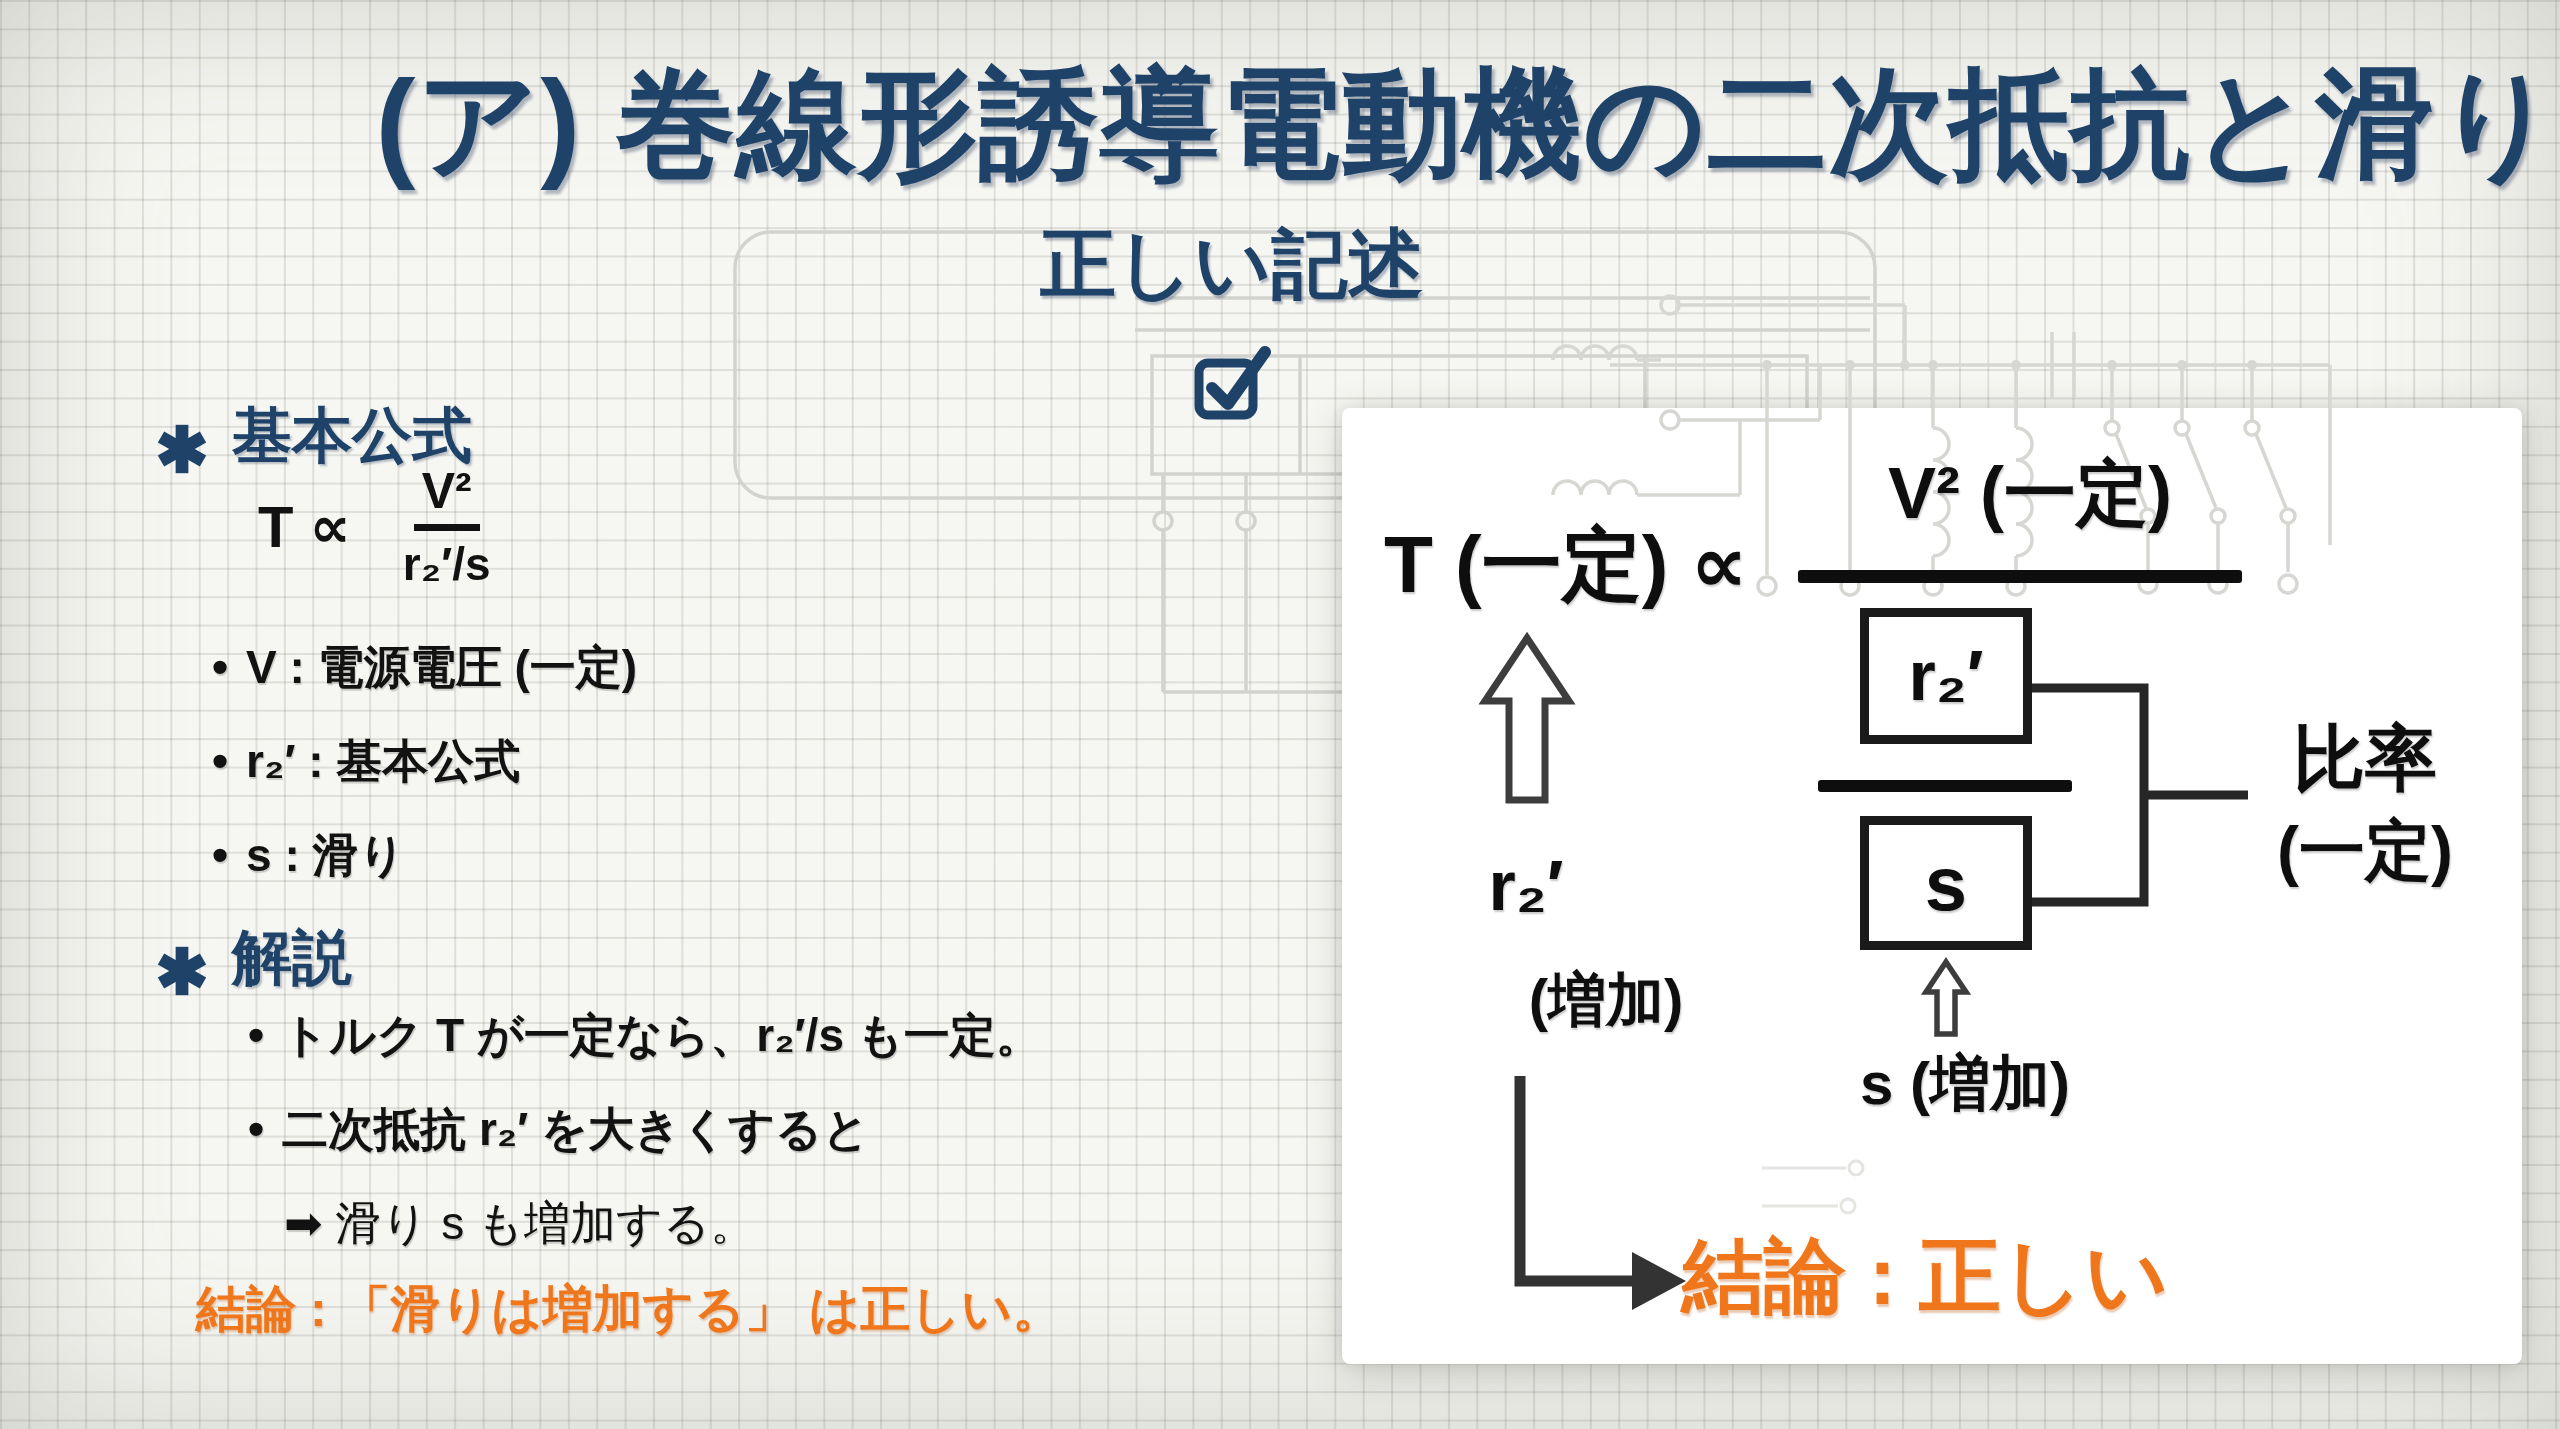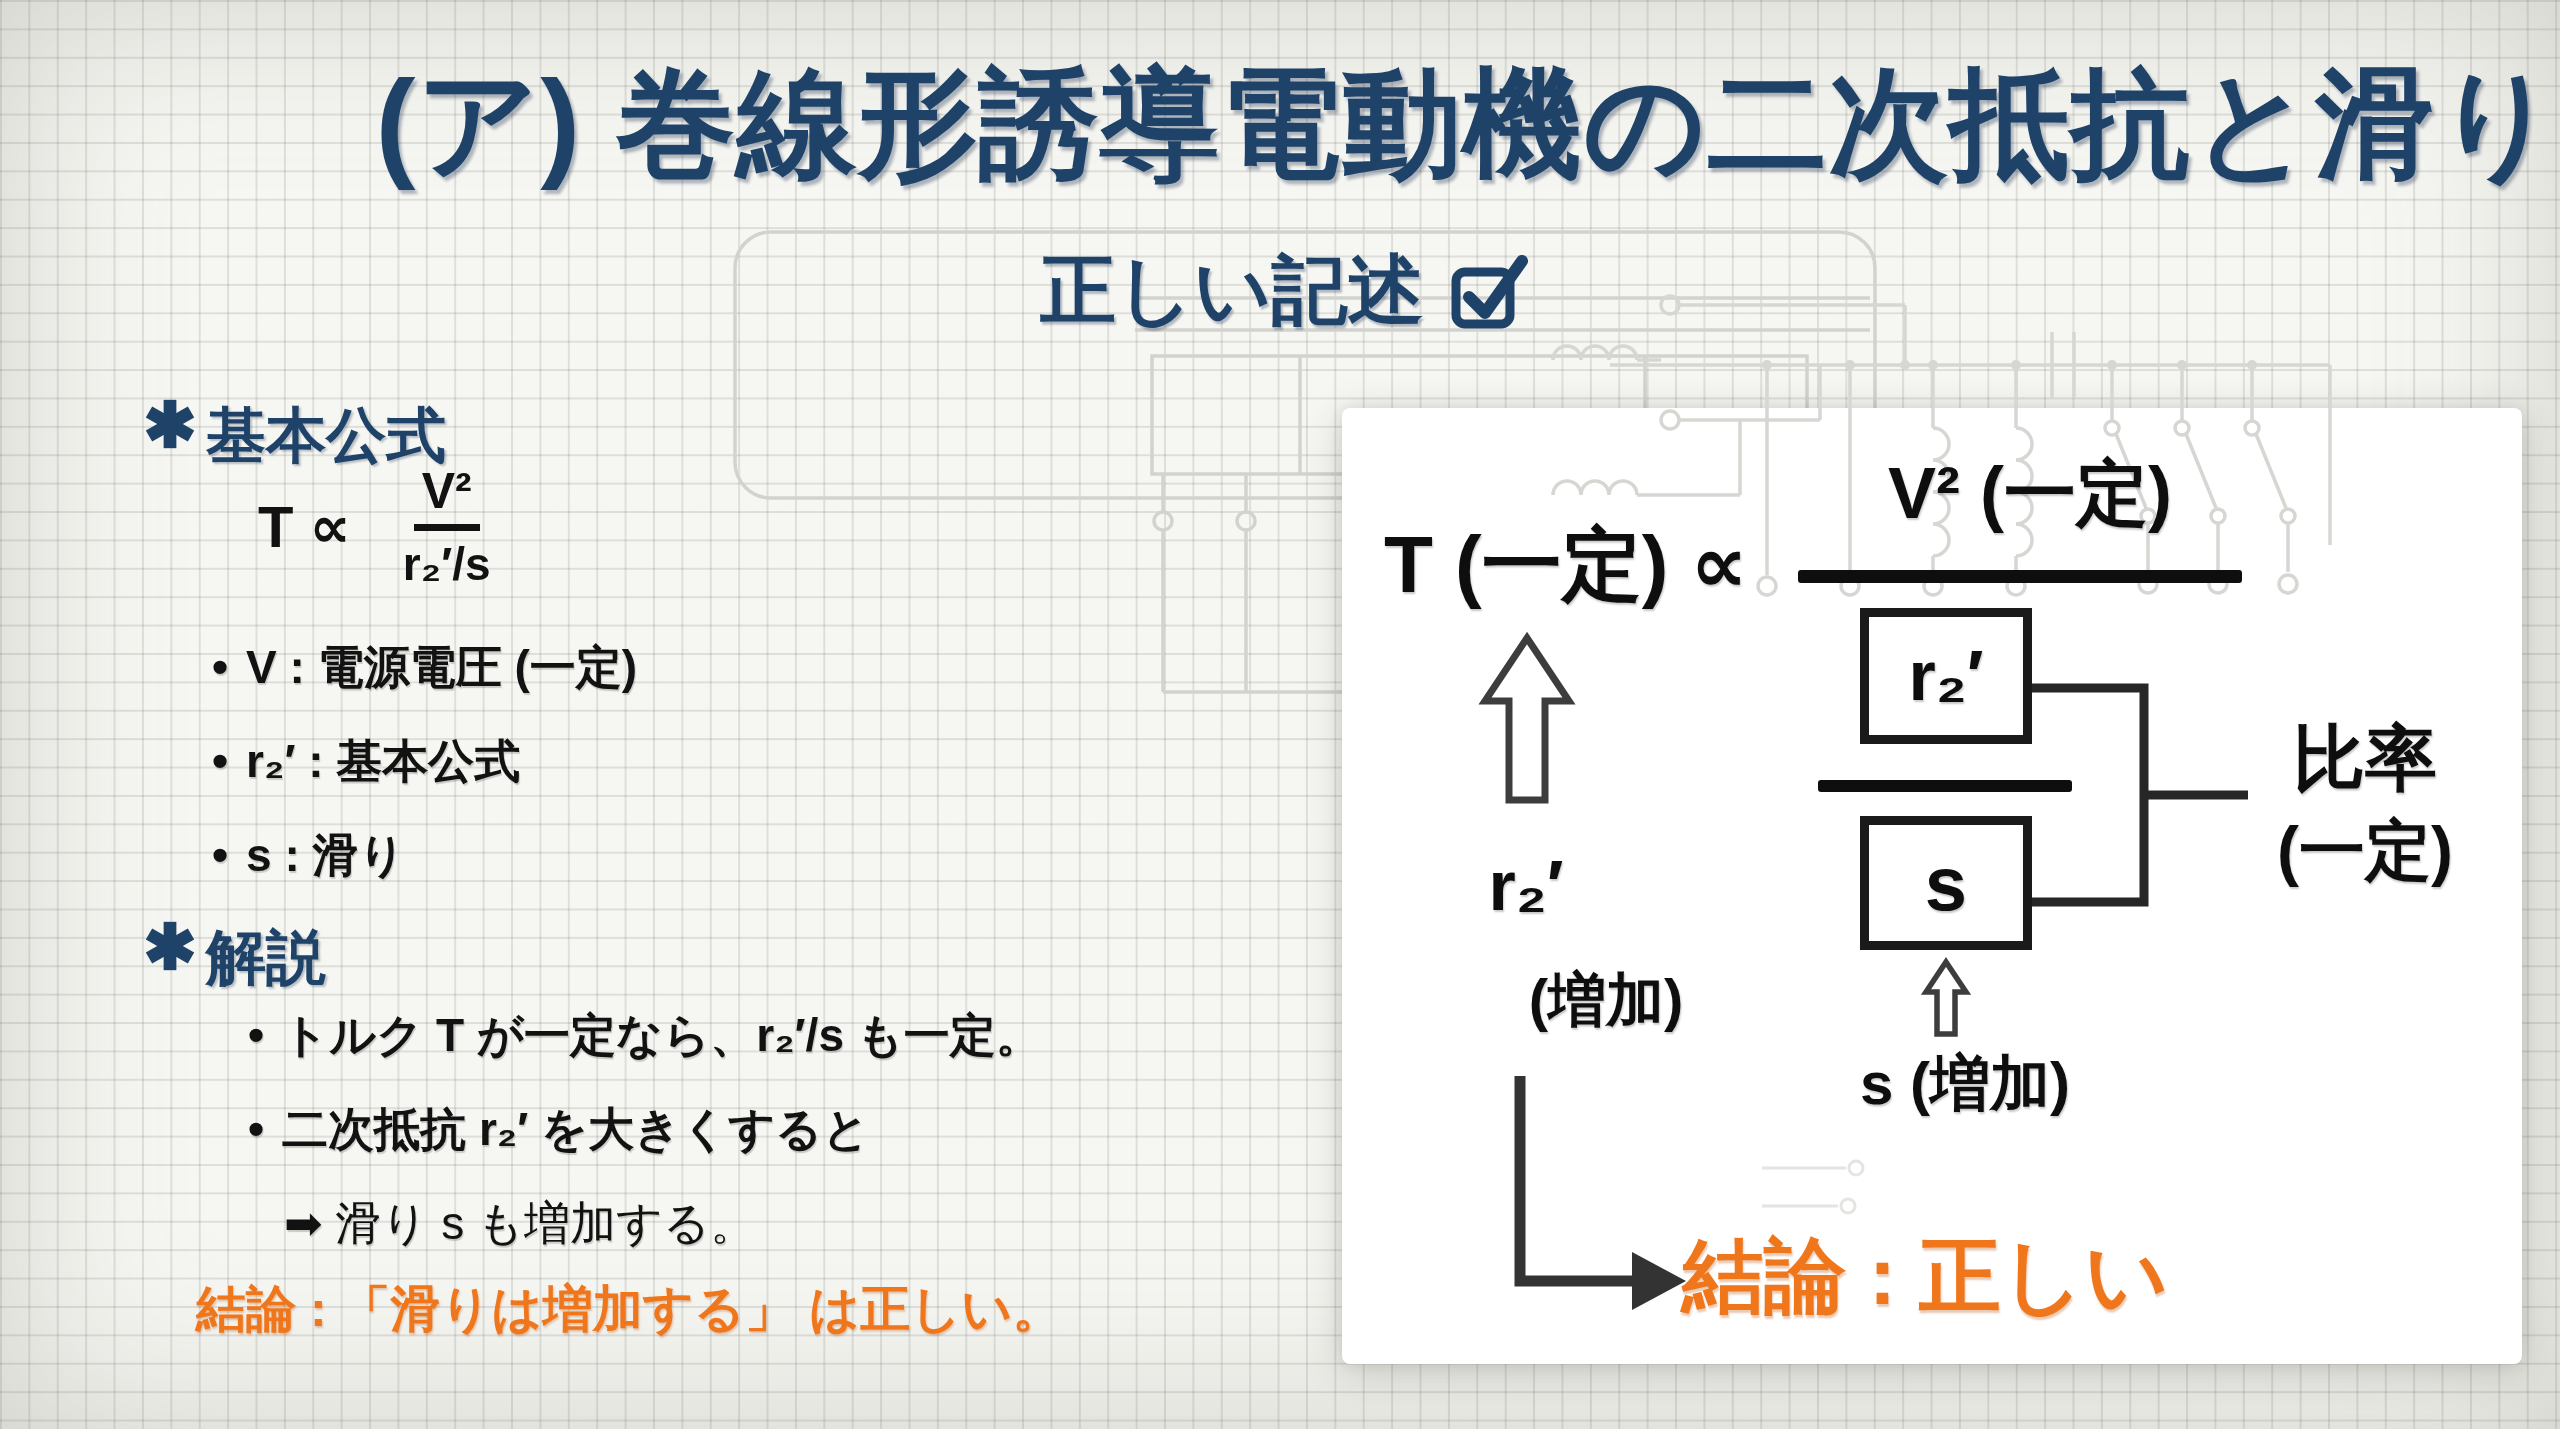--- a/index.html
+++ b/index.html
@@ -26,29 +26,29 @@
   .content{position:absolute;left:0;top:0;width:100%;height:100%;z-index:5;}
 
   
   .title{
     position:absolute; left:0; top:44px; width:100%; text-align:right;
     font-size:120px; font-weight:900; color:#1e4268; letter-spacing:1px;
     text-shadow:3px 4px 3px rgba(25,45,75,.32);
     white-space:nowrap;
   }
   .subtitle-row{
-    position:absolute; left:1040px; top:240px; display:flex; align-items:center; gap:26px;
+    position:absolute; left:1040px; top:214px; display:flex; align-items:center; gap:26px;flex-direction:column;
   }
   .subtitle{
     font-size:76px; font-weight:900; color:#1e4268;
     text-shadow:2px 3px 2px rgba(25,45,75,.30); white-space:nowrap;
   }
 
   
-  .section-heading{display:flex; align-items:flex-start; gap:8px;}
+  .section-heading{display:flex; align-items:flex-end; gap:22px;padding-left:12px;}
   .section-heading .label{
     font-size:60px; font-weight:900; color:#1e4268;
     text-shadow:2px 2px 2px rgba(25,45,75,.28); white-space:nowrap;
   }
   .formula{display:flex; align-items:center; gap:16px; color:#121212;}
   .formula .lhs{font-size:58px; font-weight:900;}
   .frac{display:inline-flex; flex-direction:column; align-items:center;margin-left:36px;}
   .frac .num{font-size:50px; font-weight:900; padding:0 8px 4px 8px; border-bottom:7px solid #121212;}
   .frac .den{font-size:46px; font-weight:900; margin-top:6px;}
   .list{display:flex; flex-direction:column;}

